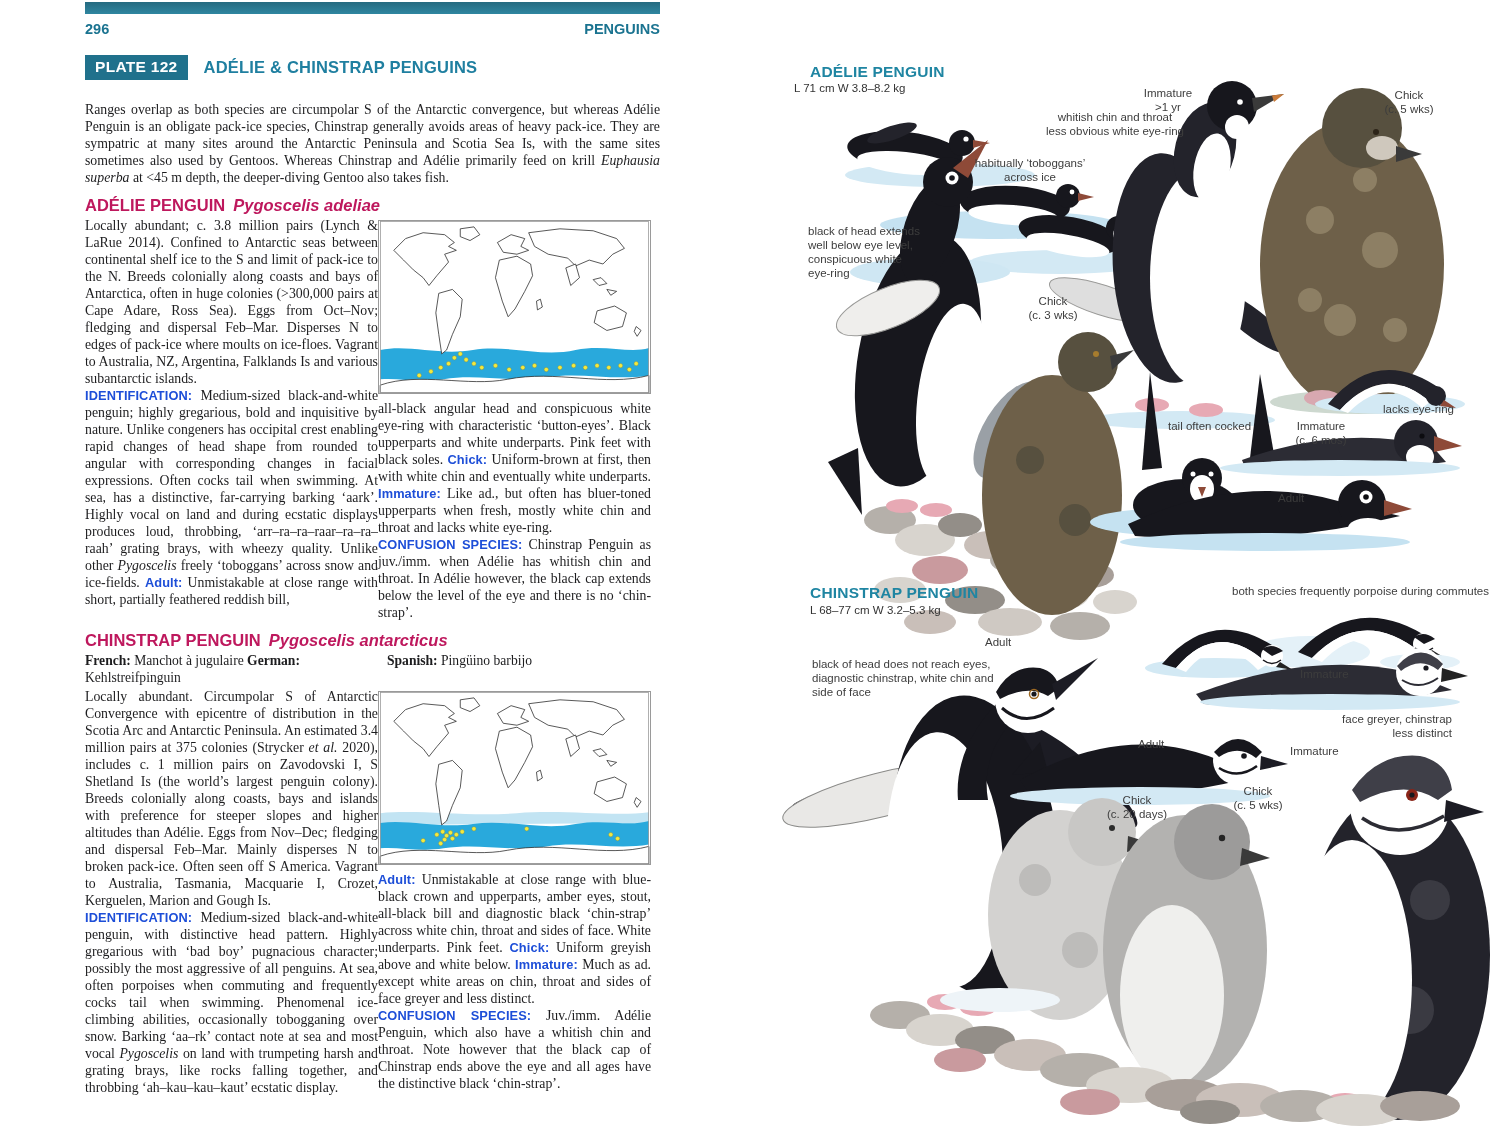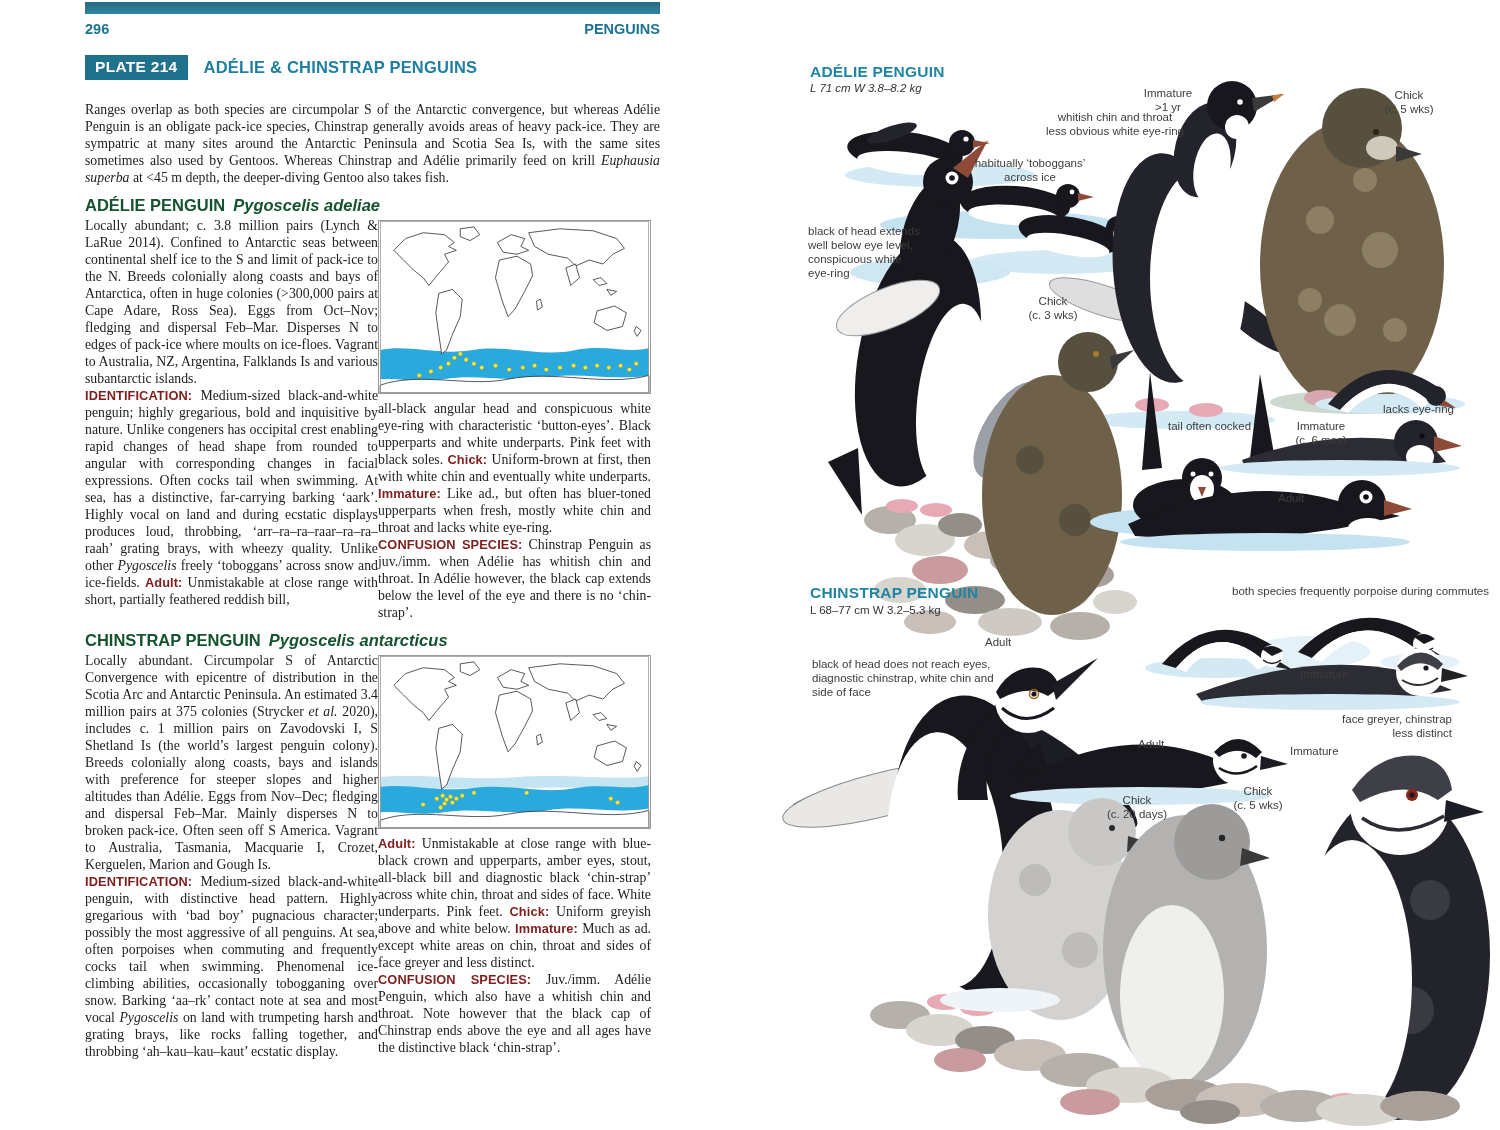--- a/index.html
+++ b/index.html
@@ -12,31 +12,31 @@
   .runhead{position:absolute;left:0;top:21px;width:575px;display:flex;justify-content:space-between;
            font-family:"Liberation Sans",sans-serif;font-size:14.5px;font-weight:bold;color:#1a7390;}
   .plate-row{position:absolute;left:0;top:55px;display:flex;align-items:center;gap:16px;}
   .plate-badge{background:#20718c;color:#fff;font-family:"Liberation Sans",sans-serif;
                font-size:15.5px;font-weight:bold;padding:3px 10px 4px;letter-spacing:.3px;}
   .plate-title{color:#1f7fa0;font-family:"Liberation Sans",sans-serif;font-size:16.5px;
                font-weight:bold;letter-spacing:.2px;}
   .body-flow{position:absolute;left:0;top:92px;width:575px;}
   .intro{font-size:13.8px;line-height:17px;text-align:justify;margin:9px 0 10px 0;}
   .species-head{margin:10px 0 2px 0;font-family:"Liberation Sans",sans-serif;
-                font-size:16.5px;font-weight:bold;color:#14532d;}
+                font-size:16.5px;font-weight:bold;color:#be185d;}
   .species-head .sci{font-style:italic;margin-left:8px;}
   .names-row{display:flex;font-size:13.6px;line-height:17px;margin-bottom:2px;}
   .names-row .cellA{width:302px;flex:none;}
   .twocol{display:flex;}
   .colL{width:293px;flex:none;}
   .colR{width:273px;flex:none;}
   .colL p,.colR p{margin:0;font-size:13.8px;line-height:17px;text-align:justify;}
   .seg-b{font-weight:bold;}
   .seg-i{font-style:italic;}
-  .seg-kw{font-family:"Liberation Sans",sans-serif;font-weight:bold;color:#7f1d1d;
+  .seg-kw{font-family:"Liberation Sans",sans-serif;font-weight:bold;color:#1d4ed8;
           font-size:12.8px;letter-spacing:.1px;}
   .map-box{width:271px;height:172px;border:1px solid #9a9a9a;margin:3px 0 6px 0;}
   .map-box svg{display:block;width:100%;height:100%;}
   
   .page-right{position:absolute;left:760px;top:0;width:740px;height:1130px;}
   .plate-art{position:absolute;left:0;top:0;width:740px;height:1130px;z-index:0;}
   .plate-h{position:absolute;z-index:2;font-family:"Liberation Sans",sans-serif;
            font-size:15.5px;font-weight:bold;color:#1f85a2;letter-spacing:.2px;}
   .plate-size{position:absolute;z-index:2;font-family:"Liberation Sans",sans-serif;
               font-size:11.5px;color:#333;}
@@ -69,21 +69,21 @@
 
 <div id="canvas">
 
   <div class="page-left">
     <div class="top-bar"></div>
     <div class="runhead">
       <span>296</span>
       <span>PENGUINS</span>
     </div>
     <div class="plate-row">
-      <span class="plate-badge">PLATE 214</span>
+      <span class="plate-badge">PLATE 122</span>
       <span class="plate-title">ADÉLIE &amp; CHINSTRAP PENGUINS</span>
     </div>
 
     <div class="body-flow">
       <p class="intro"><span>Ranges overlap as both species are circumpolar S of the Antarctic convergence, but whereas Adélie Penguin is an obligate pack-ice species, Chinstrap generally avoids areas of heavy pack-ice. They are sympatric at many sites around the Antarctic Peninsula and Scotia Sea Is, with the same sites sometimes also used by Gentoos. Whereas Chinstrap and Adélie primarily feed on krill </span><span class="seg-i">Euphausia superba</span><span> at &lt;45 m depth, the deeper-diving Gentoo also takes fish.</span></p>
 
       <div>
         <div class="species-head">
           <span>ADÉLIE PENGUIN</span><span class="sci">Pygoscelis adeliae</span>
         </div>
@@ -129,20 +129,24 @@
             <p><span>all-black angular head and conspicuous white eye-ring with characteristic ‘button-eyes’. Black upperparts and white underparts. Pink feet with black soles. </span><span class="seg-kw">Chick:</span><span> Uniform-brown at first, then with white chin and eventually white underparts. </span><span class="seg-kw">Immature:</span><span> Like ad., but often has bluer-toned upperparts when fresh, mostly white chin and throat and lacks white eye-ring.</span></p>
             <p><span class="seg-kw">CONFUSION SPECIES:</span><span> Chinstrap Penguin as juv./imm. when Adélie has whitish chin and throat. In Adélie however, the black cap extends below the level of the eye and there is no ‘chin-strap’.</span></p>
           </div>
         </div>
       </div>
 
       <div>
         <div class="species-head">
           <span>CHINSTRAP PENGUIN</span><span class="sci">Pygoscelis antarcticus</span>
         </div>
+        <div class="names-row">
+          <span class="cellA"><span class="seg-b">French: </span><span>Manchot à jugulaire   </span><span class="seg-b">German: </span><span>Kehlstreifpinguin</span></span>
+          <span><span class="seg-b">Spanish: </span><span>Pingüino barbijo</span></span>
+        </div>
         <div class="twocol">
           <div class="colL">
             <p><span>Locally abundant. Circumpolar S of Antarctic Convergence with epicentre of distribution in the Scotia Arc and Antarctic Peninsula. An estimated 3.4 million pairs at 375 colonies (Strycker </span><span class="seg-i">et al.</span><span> 2020), includes c. 1 million pairs on Zavodovski I, S Shetland Is (the world’s largest penguin colony). Breeds colonially along coasts, bays and islands with preference for steeper slopes and higher altitudes than Adélie. Eggs from Nov–Dec; fledging and dispersal Feb–Mar. Mainly disperses N to broken pack-ice. Often seen off S America. Vagrant to Australia, Tasmania, Macquarie I, Crozet, Kerguelen, Marion and Gough Is.</span></p>
             <p><span class="seg-kw">IDENTIFICATION:</span><span> Medium-sized black-and-white penguin, with distinctive head pattern. Highly gregarious with ‘bad boy’ pugnacious character; possibly the most aggressive of all penguins. At sea, often porpoises when commuting and frequently cocks tail when swimming. Phenomenal ice-climbing abilities, occasionally tobogganing over snow. Barking ‘aa–rk’ contact note at sea and most vocal </span><span class="seg-i">Pygoscelis</span><span> on land with trumpeting harsh and grating brays, like rocks falling together, and throbbing ‘ah–kau–kau–kaut’ ecstatic display.</span></p>
           </div>
           <div class="colR">
             <div class="map-box">
               <svg viewBox="0 0 275 176">
                 <rect x="0" y="0" width="275" height="176" fill="#fff"></rect>
                 <path d="M0,124 C40,120 90,128 140,124 C190,120 240,128 275,123 L275,134 L0,136 Z" fill="#c2e4f3"></path>
@@ -425,21 +429,21 @@
             <ellipse cx="1360" cy="1110" rx="44" ry="16" fill="#d8d4ce"></ellipse>
           <ellipse cx="1420" cy="1106" rx="40" ry="15" fill="#a89f99"></ellipse>
             <ellipse cx="960" cy="1060" rx="26" ry="12" fill="#c99a9e"></ellipse>
           <ellipse cx="1210" cy="1112" rx="30" ry="12" fill="#938e88"></ellipse>
             <ellipse cx="1090" cy="1102" rx="30" ry="13" fill="#c99a9e"></ellipse>
         </g>
       </g>
     </svg>
 
     <div class="plate-h" style="left:50px;top:63px;">ADÉLIE PENGUIN</div>
-    <div class="plate-size" style="left:50px;top:82px;font-style:italic;">L 71 cm W 3.8–8.2 kg</div>
+    <div class="plate-size" style="left:34px;top:82px;">L 71 cm W 3.8–8.2 kg</div>
     <div class="plate-h" style="left:50px;top:584px;">CHINSTRAP PENGUIN</div>
     <div class="plate-size" style="left:50px;top:604px;">L 68–77 cm W 3.2–5.3 kg</div>
 
     <div class="anno center" style="left:195px;top:126px;width:150px;margin-top:30px;">habitually ‘toboggans’
 across ice</div>
     <div class="anno center" style="left:265px;top:110px;width:180px;">whitish chin and throat
 less obvious white eye-ring</div>
     <div class="anno center" style="left:368px;top:86px;width:80px;">Immature
 &gt;1 yr</div>
     <div class="anno center" style="left:609px;top:88px;width:80px;">Chick

